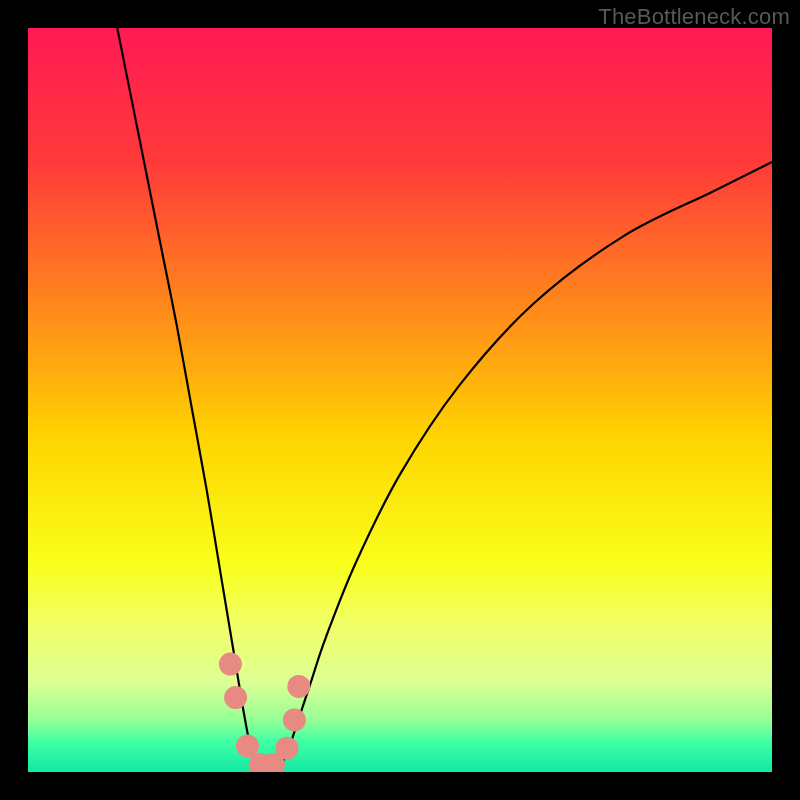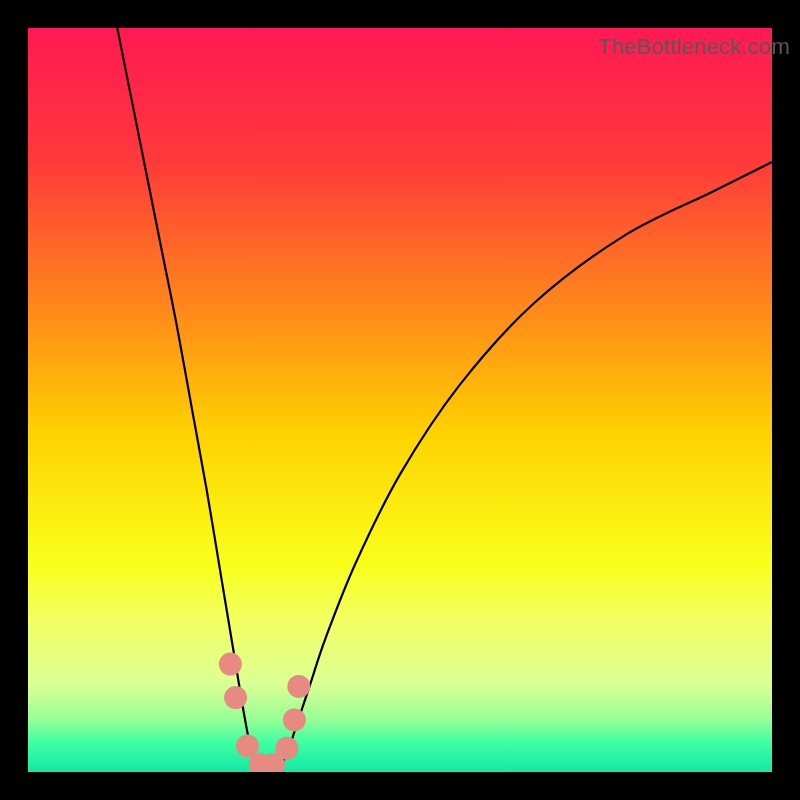--- a/index.html
+++ b/index.html
@@ -19,21 +19,20 @@
   }
   .watermark {
     position: absolute;
     top: 4px;
     right: 10px;
     color: #585858;
     font-size: 22px;
     font-weight: 500;
     letter-spacing: 0.2px;
     z-index: 10;
-    margin-top: 30px;
   }
   .plot {
     position: absolute;
     left: 28px;
     top: 28px;
     width: 744px;
     height: 744px;
   }
   svg {
     display: block;

